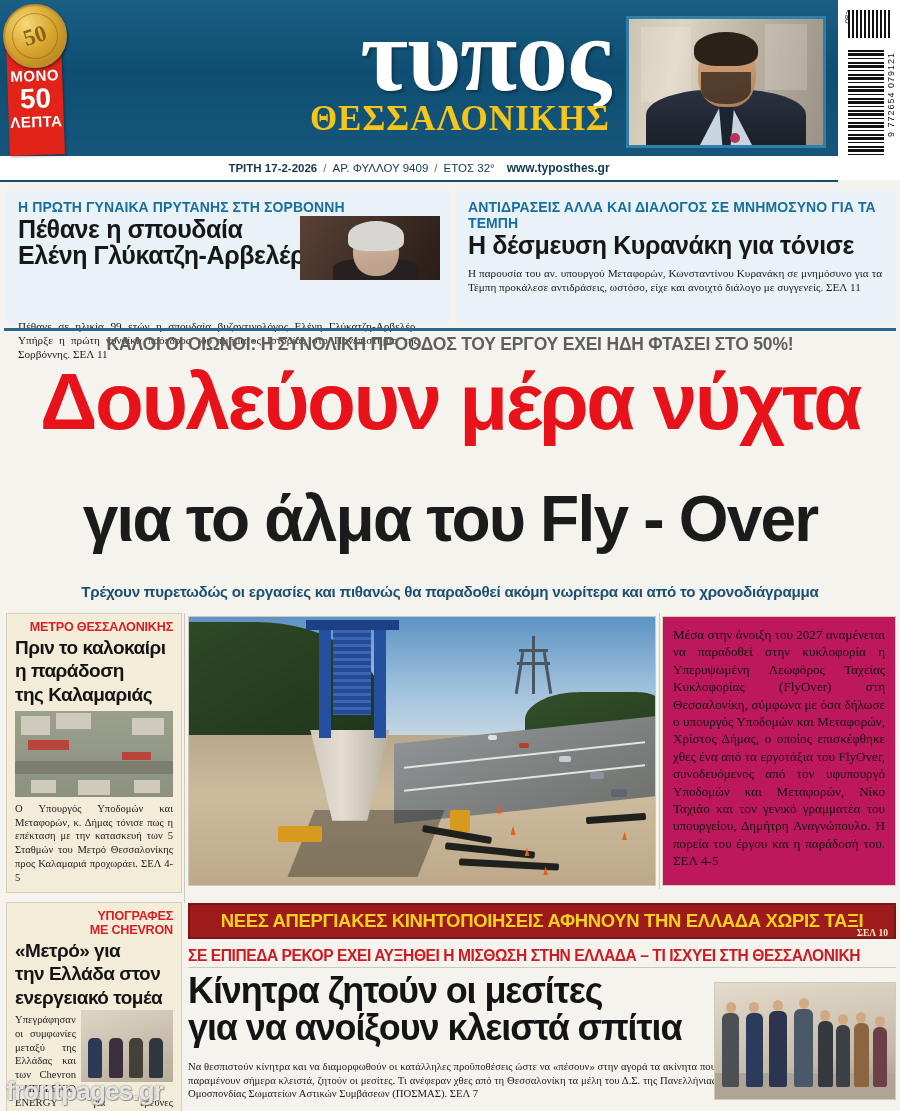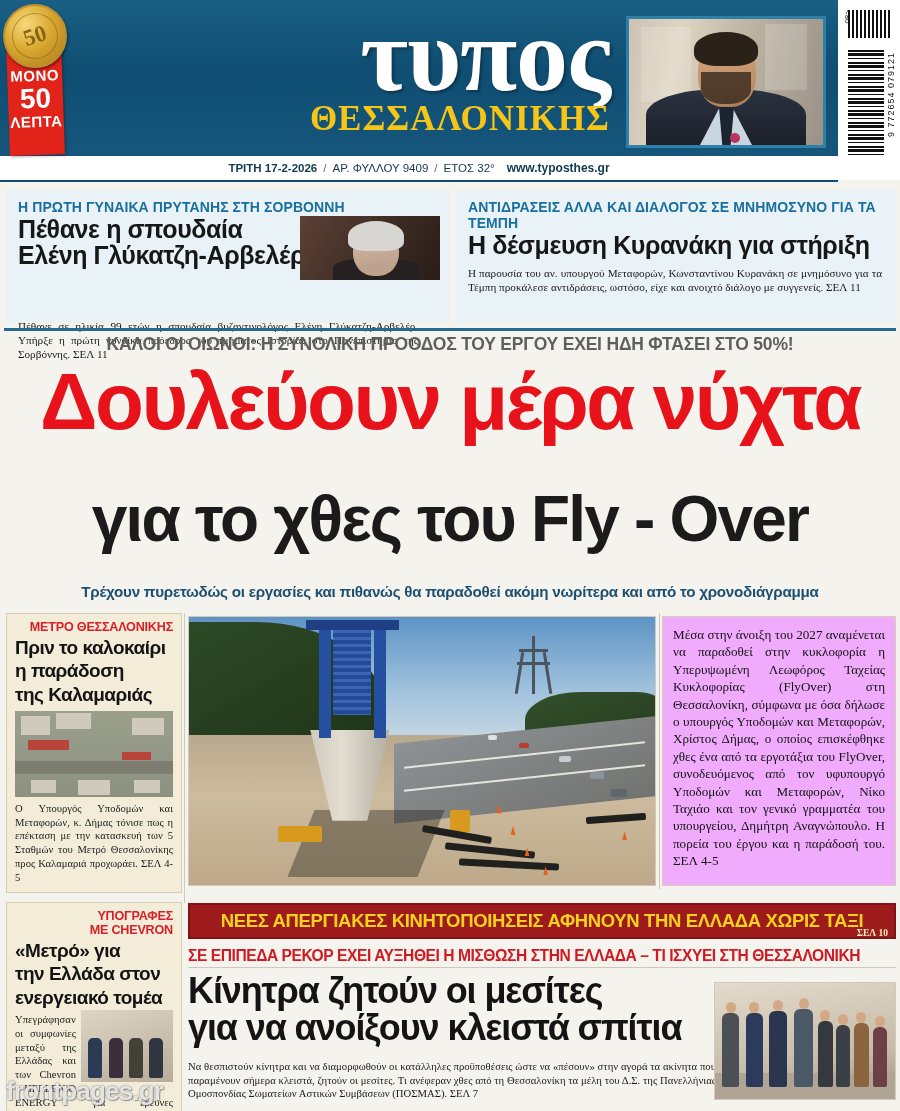--- a/index.html
+++ b/index.html
@@ -306,21 +306,21 @@
   .cone { position:absolute; width:5px; height:9px; background:#e5601f;
           clip-path: polygon(50% 0, 100% 100%, 0 100%); }
   .girder { position:absolute; background:#20201e; border-radius: 2px; height:7px; }
   .truck-y { position:absolute; background:#d79a1e; border-radius:2px; }
   .shadow-p { position:absolute; left:24%; top:72%; width:28%; height:25%;
               background: rgba(30,25,20,.38); transform: skewX(-22deg); }
 
   
   .right-col {
     position: absolute; left: 662px; top: 616px; width: 234px; height: 270px;
-    background: #f0abfc; border: 1px solid #d8ceb2; padding: 9px 10px;
+    background: #be185d; border: 1px solid #d8ceb2; padding: 9px 10px;
   }
   .rc-body {
     font-family: "Liberation Serif", serif;
     font-size: 13.1px; line-height: 1.33; color: #111;
     text-align: justify;
   }
 
   
   .red-banner {
     position: absolute; left: 188px; top: 903px; width: 708px; height: 36px;
@@ -437,30 +437,30 @@
       <div class="tz-photo">
         <div class="woman-bg"></div>
         <div class="woman-body"></div>
         <div class="woman-head"></div>
         <div class="woman-hair"></div>
       </div>
     </div>
 
     <div class="teaser-box tb-right">
       <div class="tz-kicker">ΑΝΤΙΔΡΑΣΕΙΣ ΑΛΛΑ ΚΑΙ ΔΙΑΛΟΓΟΣ ΣΕ ΜΝΗΜΟΣΥΝΟ ΓΙΑ ΤΑ ΤΕΜΠΗ</div>
-      <div class="tz-head">Η δέσμευση Κυρανάκη για στήριξη</div>
+      <div class="tz-head">Η δέσμευση Κυρανάκη για τόνισε</div>
       <div class="tz-body">Η παρουσία του αν. υπουργού Μεταφορών, Κωνσταντίνου Κυρανάκη σε μνημόσυνο για τα Τέμπη προκάλεσε αντιδράσεις, ωστόσο, είχε και ανοιχτό διάλογο με συγγενείς. ΣΕΛ 11</div>
     </div>
   </div>
 
   <div class="rule-top"></div>
 
   <div class="main-kicker">ΚΑΛΟΙ ΟΙ ΟΙΩΝΟΙ: Η ΣΥΝΟΛΙΚΗ ΠΡΟΟΔΟΣ ΤΟΥ ΕΡΓΟΥ ΕΧΕΙ ΗΔΗ ΦΤΑΣΕΙ ΣΤΟ 50%!</div>
   <div class="head-red">Δουλεύουν μέρα νύχτα</div>
-  <div class="head-black">για το χθες του Fly - Over</div>
+  <div class="head-black">για το άλμα του Fly - Over</div>
   <div class="head-deck">Τρέχουν πυρετωδώς οι εργασίες και πιθανώς θα παραδοθεί ακόμη νωρίτερα και από το χρονοδιάγραμμα</div>
 
   <div class="side-col">
 
     <div class="side-box">
       <div class="sb-kicker">ΜΕΤΡΟ ΘΕΣΣΑΛΟΝΙΚΗΣ</div>
       <div class="sb-head">Πριν το καλοκαίρι</div>
       <div class="sb-head">η παράδοση</div>
       <div class="sb-head">της Καλαμαριάς</div>
       <div class="sb-photo">

